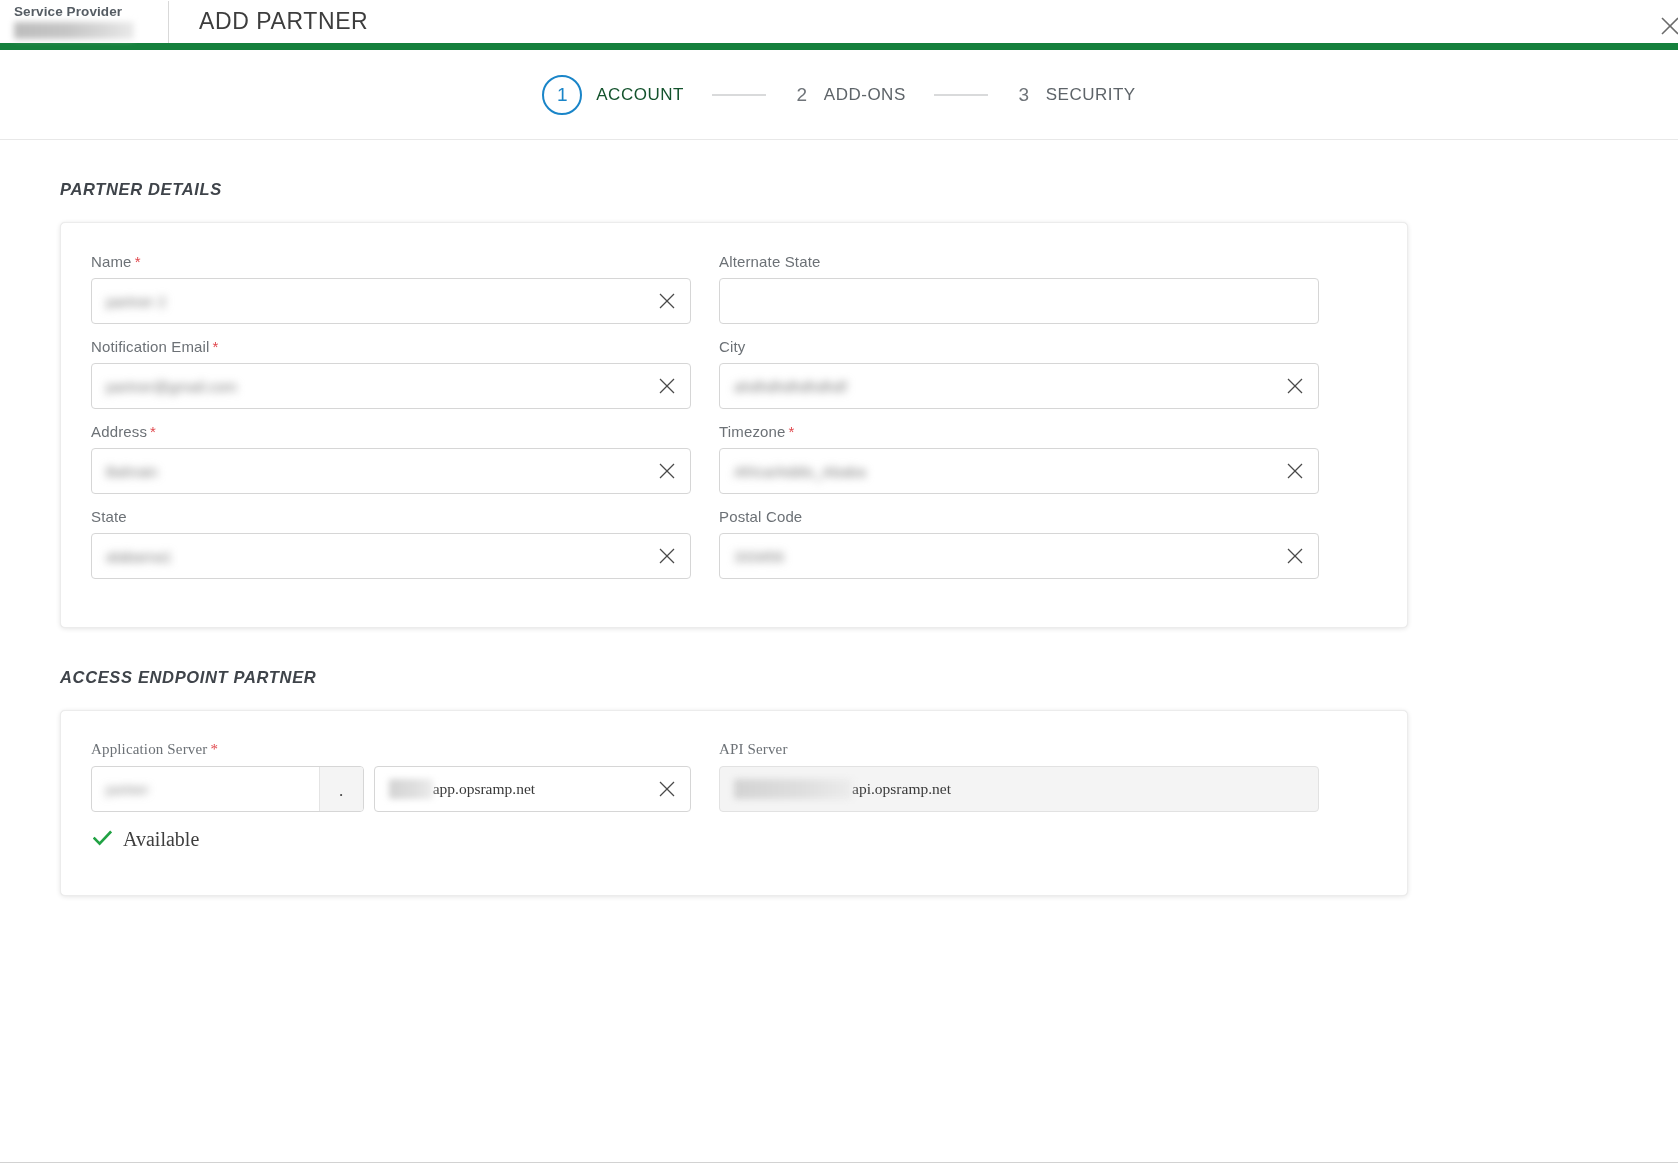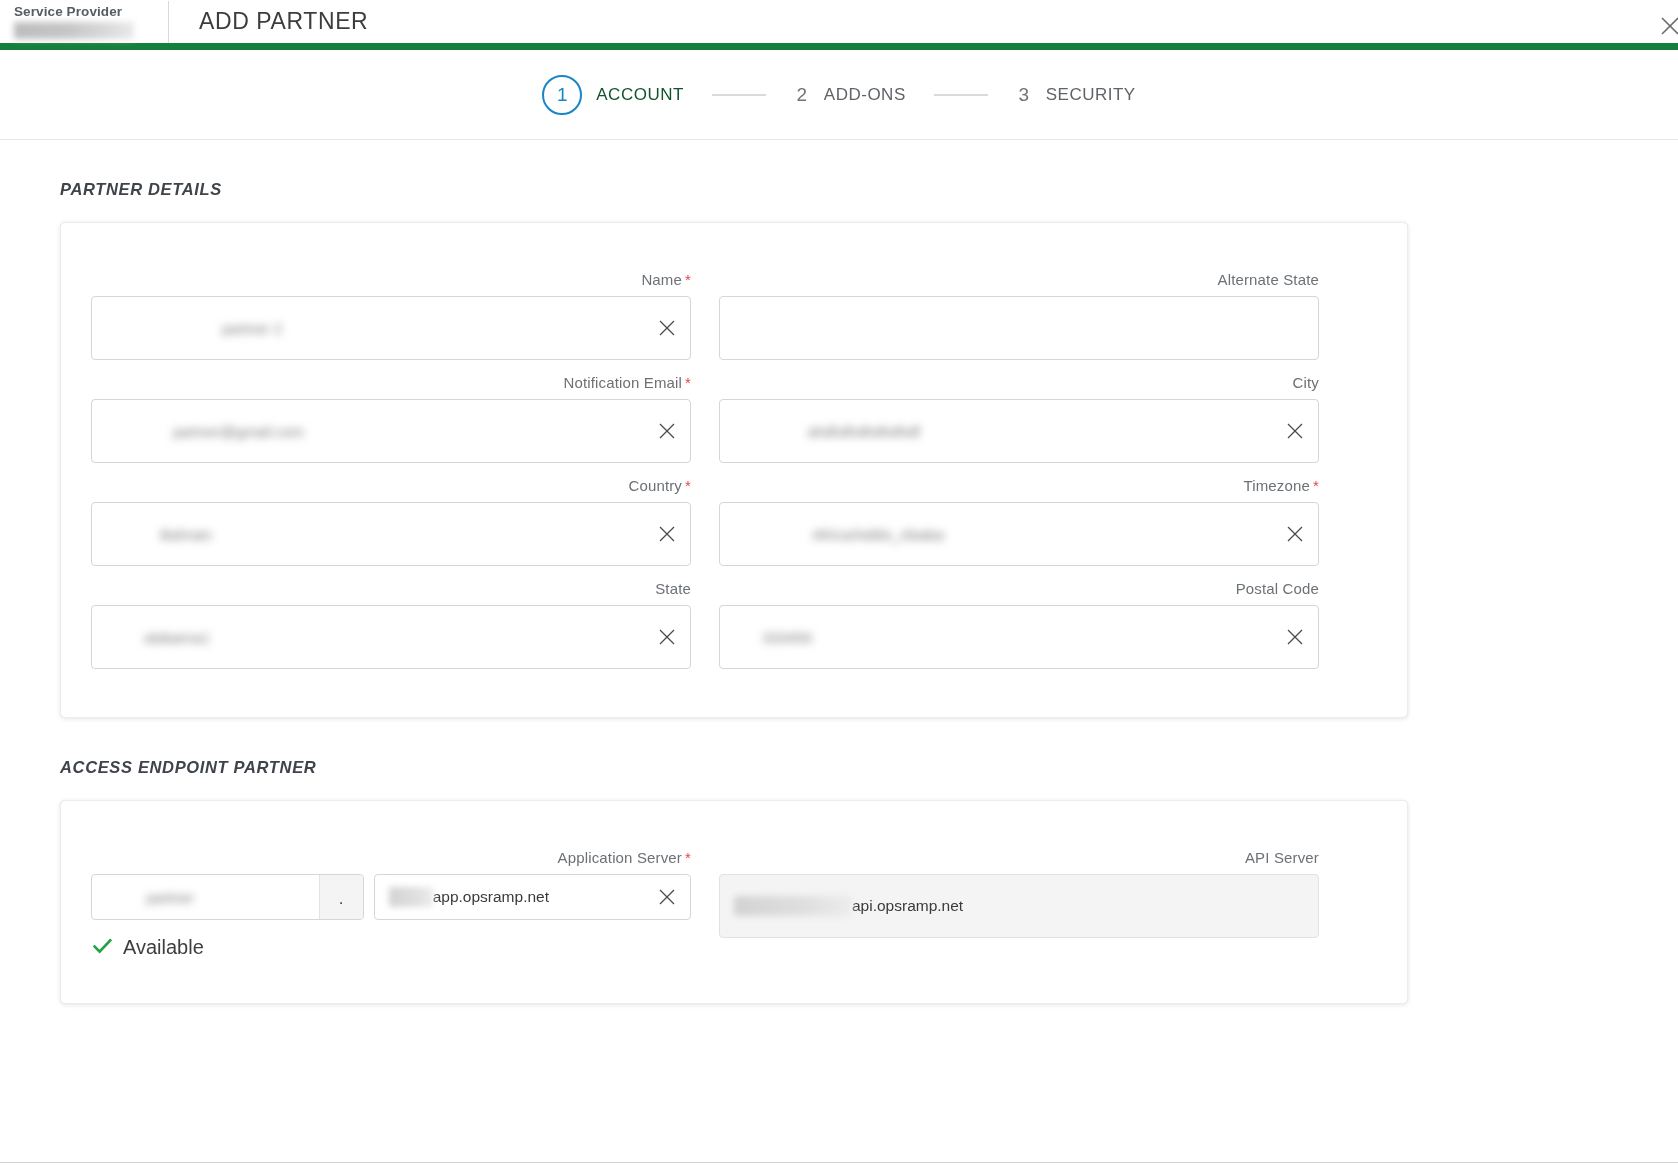--- a/index.html
+++ b/index.html
@@ -134,45 +134,44 @@
     letter-spacing: .65px;
     margin-bottom: 23px;
     font-style: italic;
   }
   .card {
     width: 1348px;
     background: #fff;
     border: 1px solid #ececec;
     border-radius: 5px;
     box-shadow: 0 1px 5px rgba(0,0,0,0.10), 0 0 1px rgba(0,0,0,0.06);
-    padding: 48px 30px 34px 30px;
-    text-align: right;
-  }
-  .card.endpoint { padding-bottom: 44px; }
+    padding: 30px 30px 34px 30px;
+  }
+  .card.endpoint { padding-bottom: 44px; font-family: Liberation Serif, serif; }
 
   .grid {
     display: grid;
     grid-template-columns: 600px 600px;
     column-gap: 28px;
   }
   .col { display: flex; flex-direction: column; }
 
   .field { margin-bottom: 14px; }
   .field-label {
     font-size: 15px;
     color: #6c7176;
     margin-bottom: 8px;
     display: block;
     letter-spacing: .15px;
   }
   .req { color: #e0474c; margin-left: 3px; }
 
   .input-box {
     position: relative;
-    height: 64px;
+    height: 46px;
     border: 1px solid #d6d6d6;
     border-radius: 4px;
     background: #fff;
     display: flex;
     align-items: center;
     padding: 0 44px 0 14px;
   }
   .input-box.readonly { background: #f4f4f4; border-color: #e2e2e2; padding-right: 14px;}
   .blurred {
     filter: blur(4.2px);
@@ -337,21 +336,21 @@
               <span class="clear-x">
                 <svg width="20" height="20" viewBox="0 0 20 20">
                     <line x1="3" y1="3" x2="17" y2="17" stroke="#4a4a4a" stroke-width="1.3"></line>
                     <line x1="17" y1="3" x2="3" y2="17" stroke="#4a4a4a" stroke-width="1.3"></line>
                   </svg>
               </span>
             </div>
           </div>
 
           <div class="field">
-            <label class="field-label"><span>Country</span><span class="req">*</span></label>
+            <label class="field-label"><span>Address</span><span class="req">*</span></label>
             <div class="input-box">
               <span class="blurred" style="width:106px">Bahrain</span>
               <span class="clear-x">
                 <svg width="20" height="20" viewBox="0 0 20 20">
                     <line x1="3" y1="3" x2="17" y2="17" stroke="#4a4a4a" stroke-width="1.3"></line>
                     <line x1="17" y1="3" x2="3" y2="17" stroke="#4a4a4a" stroke-width="1.3"></line>
                   </svg>
               </span>
             </div>
           </div>

